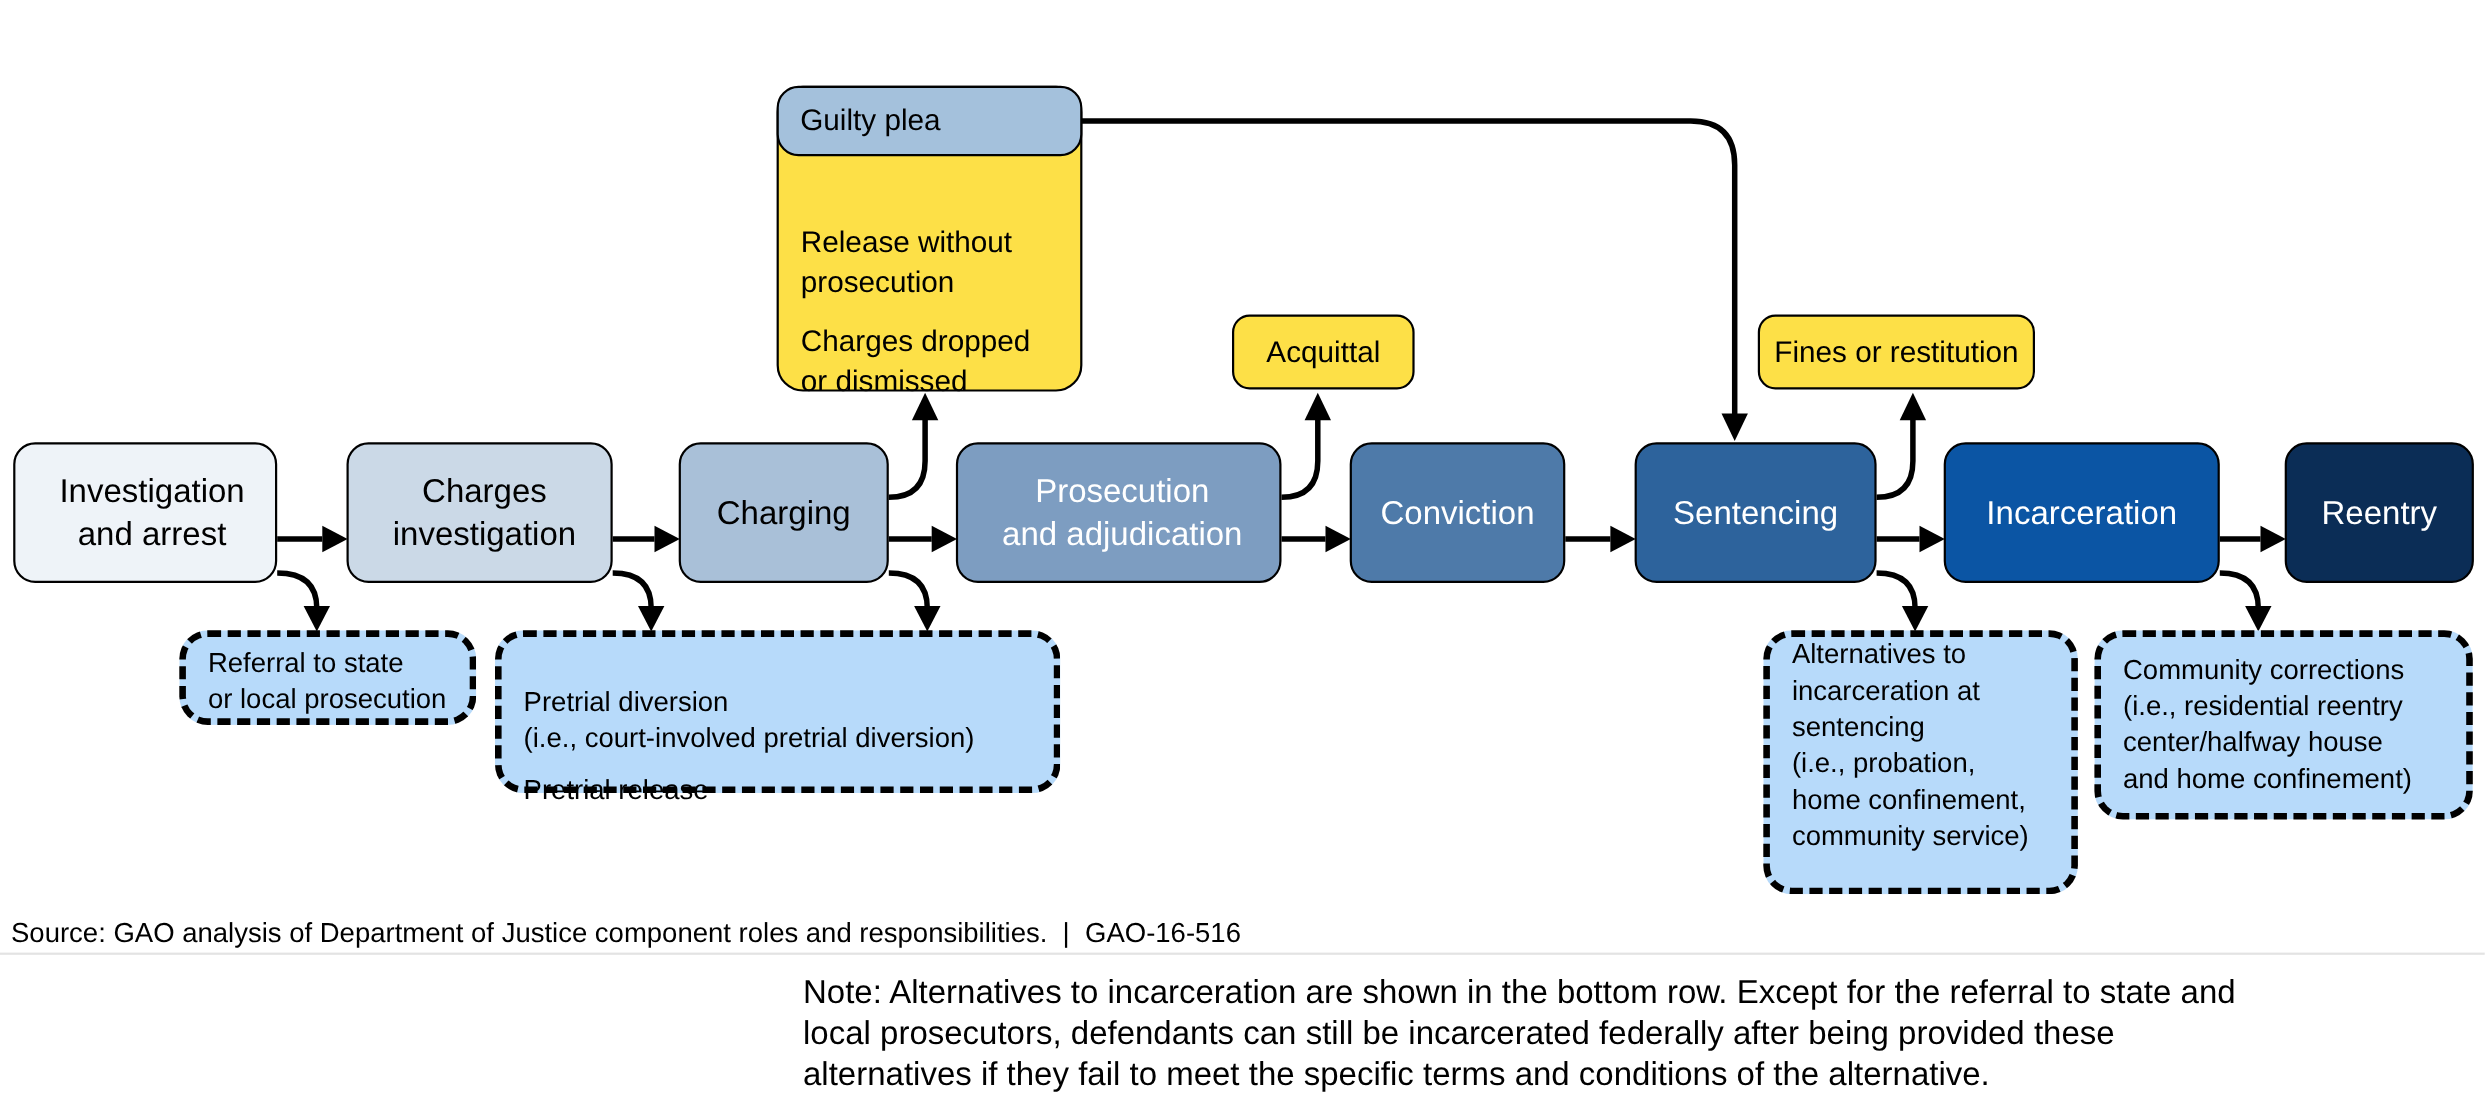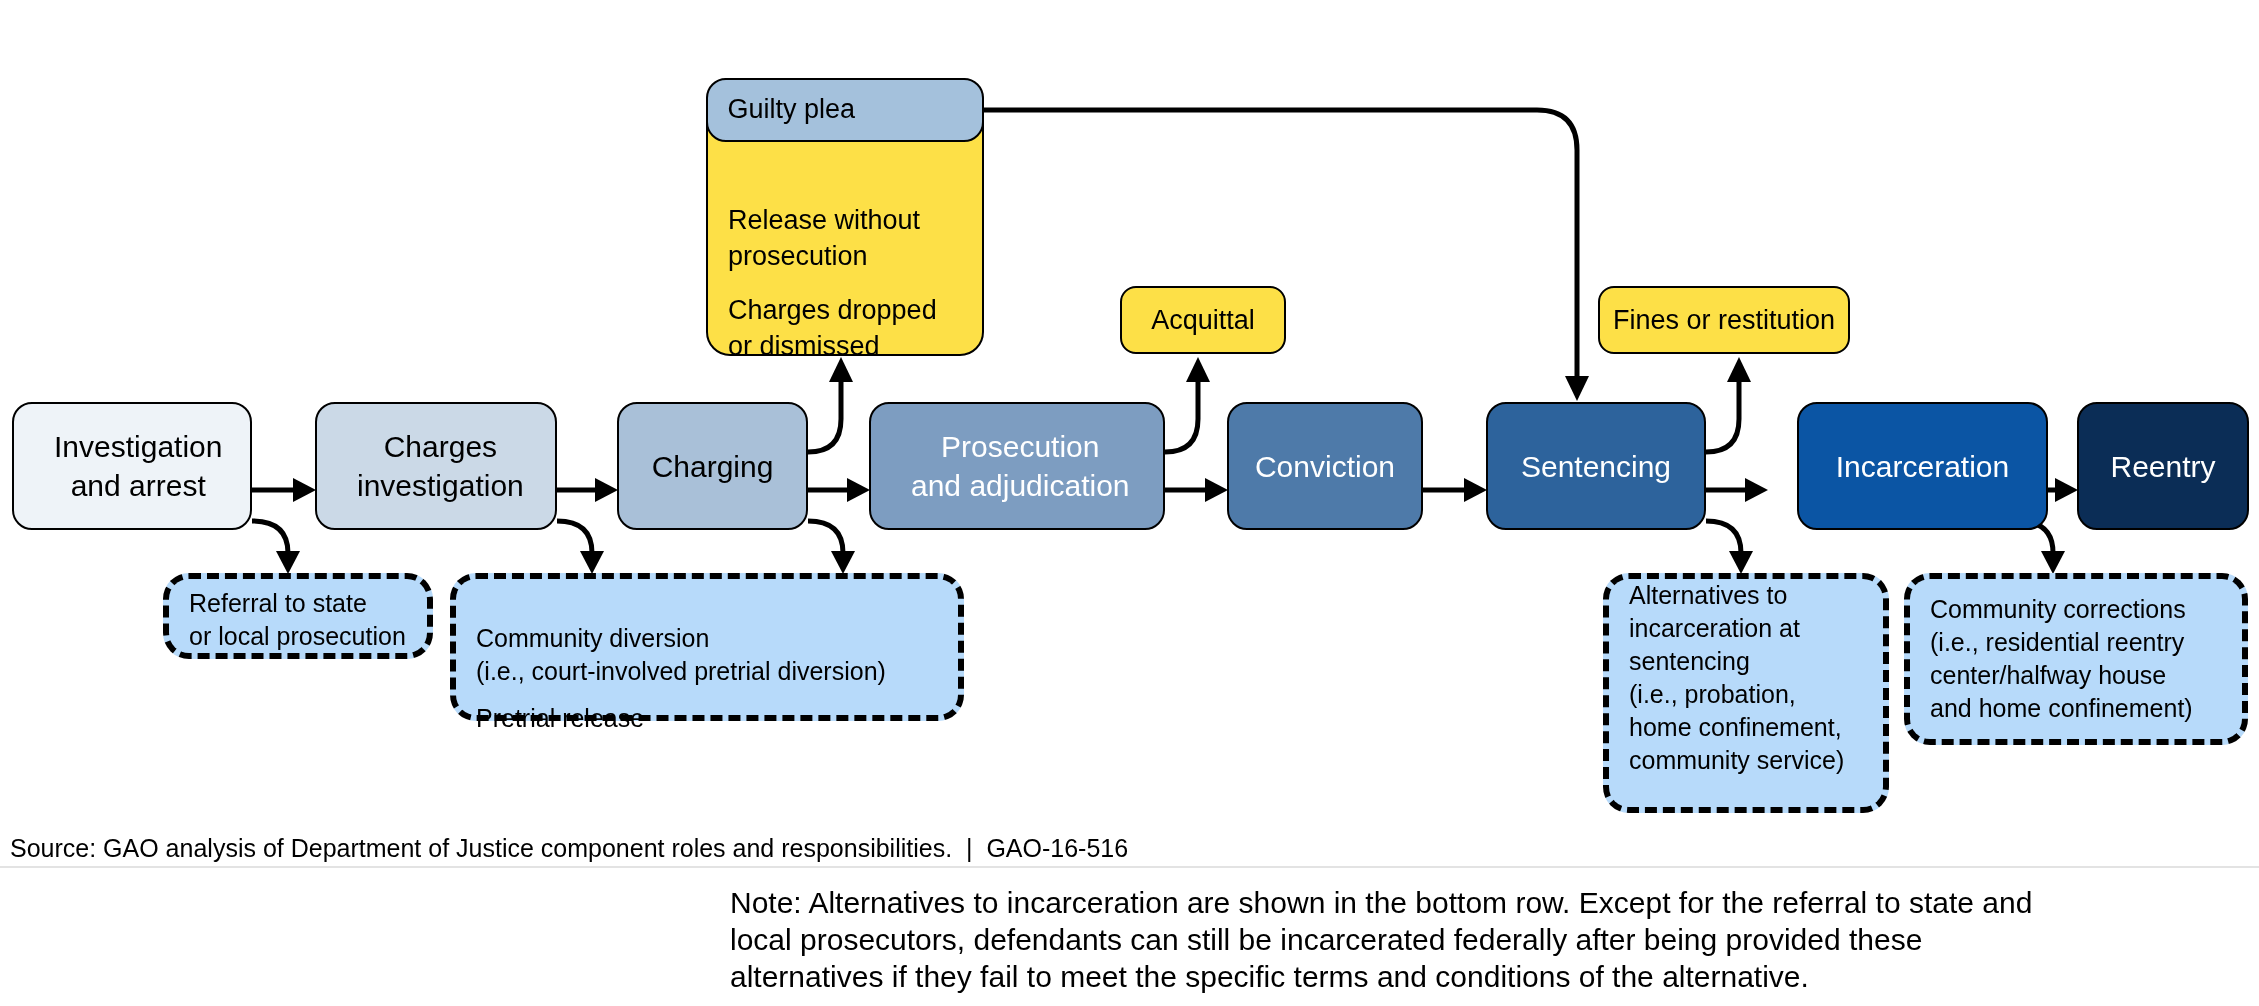--- a/index.html
+++ b/index.html
@@ -97,41 +97,41 @@
 
   <div class="step left" style="left: 12px; width: 240px; background: rgb(238, 243, 248); color: rgb(0, 0, 0);">Investigation
 and arrest</div>
   <div class="step left" style="left: 315px; width: 242px; background: rgb(203, 217, 231); color: rgb(0, 0, 0);">Charges
 investigation</div>
   <div class="step center" style="left: 617px; width: 191px; background: rgb(169, 192, 216); color: rgb(0, 0, 0);">Charging</div>
   <div class="step left" style="left: 869px; width: 296px; background: rgb(125, 157, 193); color: rgb(255, 255, 255);">Prosecution
 and adjudication</div>
   <div class="step center" style="left: 1227px; width: 196px; background: rgb(78, 122, 169); color: rgb(255, 255, 255);">Conviction</div>
   <div class="step center" style="left: 1486px; width: 220px; background: rgb(45, 99, 156); color: rgb(255, 255, 255);">Sentencing</div>
-  <div class="step center" style="left: 1767px; width: 251px; background: rgb(11, 85, 164); color: rgb(255, 255, 255); margin-left: 30px;">Incarceration</div>
+  <div class="step center" style="left: 1767px; width: 251px; background: rgb(11, 85, 164); color: rgb(255, 255, 255);">Incarceration</div>
   <div class="step center" style="left: 2077px; width: 172px; background: rgb(11, 45, 86); color: rgb(255, 255, 255);">Reentry</div>
 
   <div class="whitebox outcomes">
     <div class="pill" style="background: rgb(164, 193, 220);">Guilty plea</div>
     <div class="outcomes-body">
       <span>Release without
 prosecution</span>
       <span class="para2">Charges dropped
 or dismissed</span>
     </div>
   </div>
 
   <div class="whitebox smallbox" style="left:1120px;width:166px;">Acquittal</div>
   <div class="whitebox smallbox" style="left:1598px;width:252px;">Fines or restitution</div>
 
   <div class="dashed" style="left: 163px; width: 270px; height: 86px; padding-top: 8px; background: rgb(183, 218, 250);">Referral to state
 or local prosecution</div>
 
   <div class="dashed" style="left: 450px; width: 514px; height: 148px; background: rgb(183, 218, 250);">
-    <span>Community diversion
+    <span>Pretrial diversion
 (i.e., court-involved pretrial diversion)</span>
     <span class="para2" style="margin-top:14px;">Pretrial release</span>
   </div>
 
   <div class="dashed" style="left: 1603px; width: 286px; height: 240px; padding-top: 0; background: rgb(183, 218, 250);">Alternatives to
 incarceration at
 sentencing
 (i.e., probation,
 home confinement,
 community service)</div>

